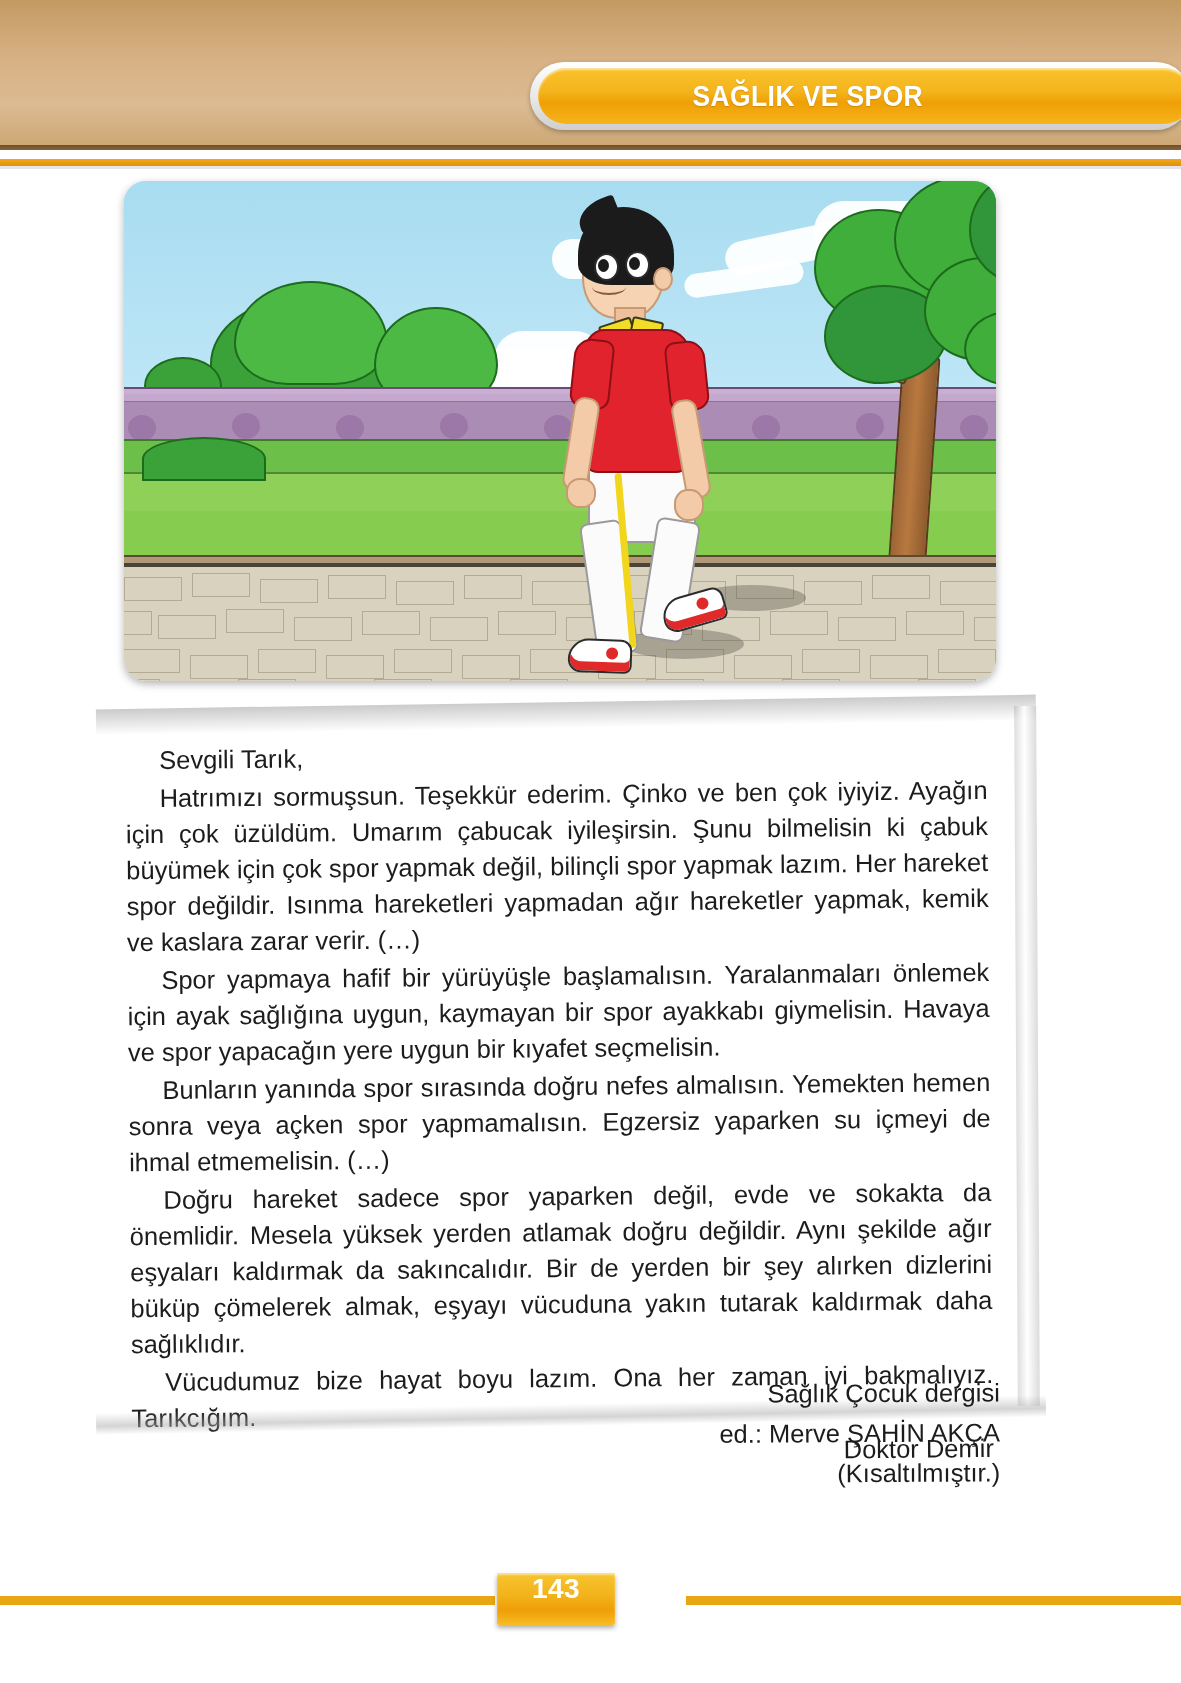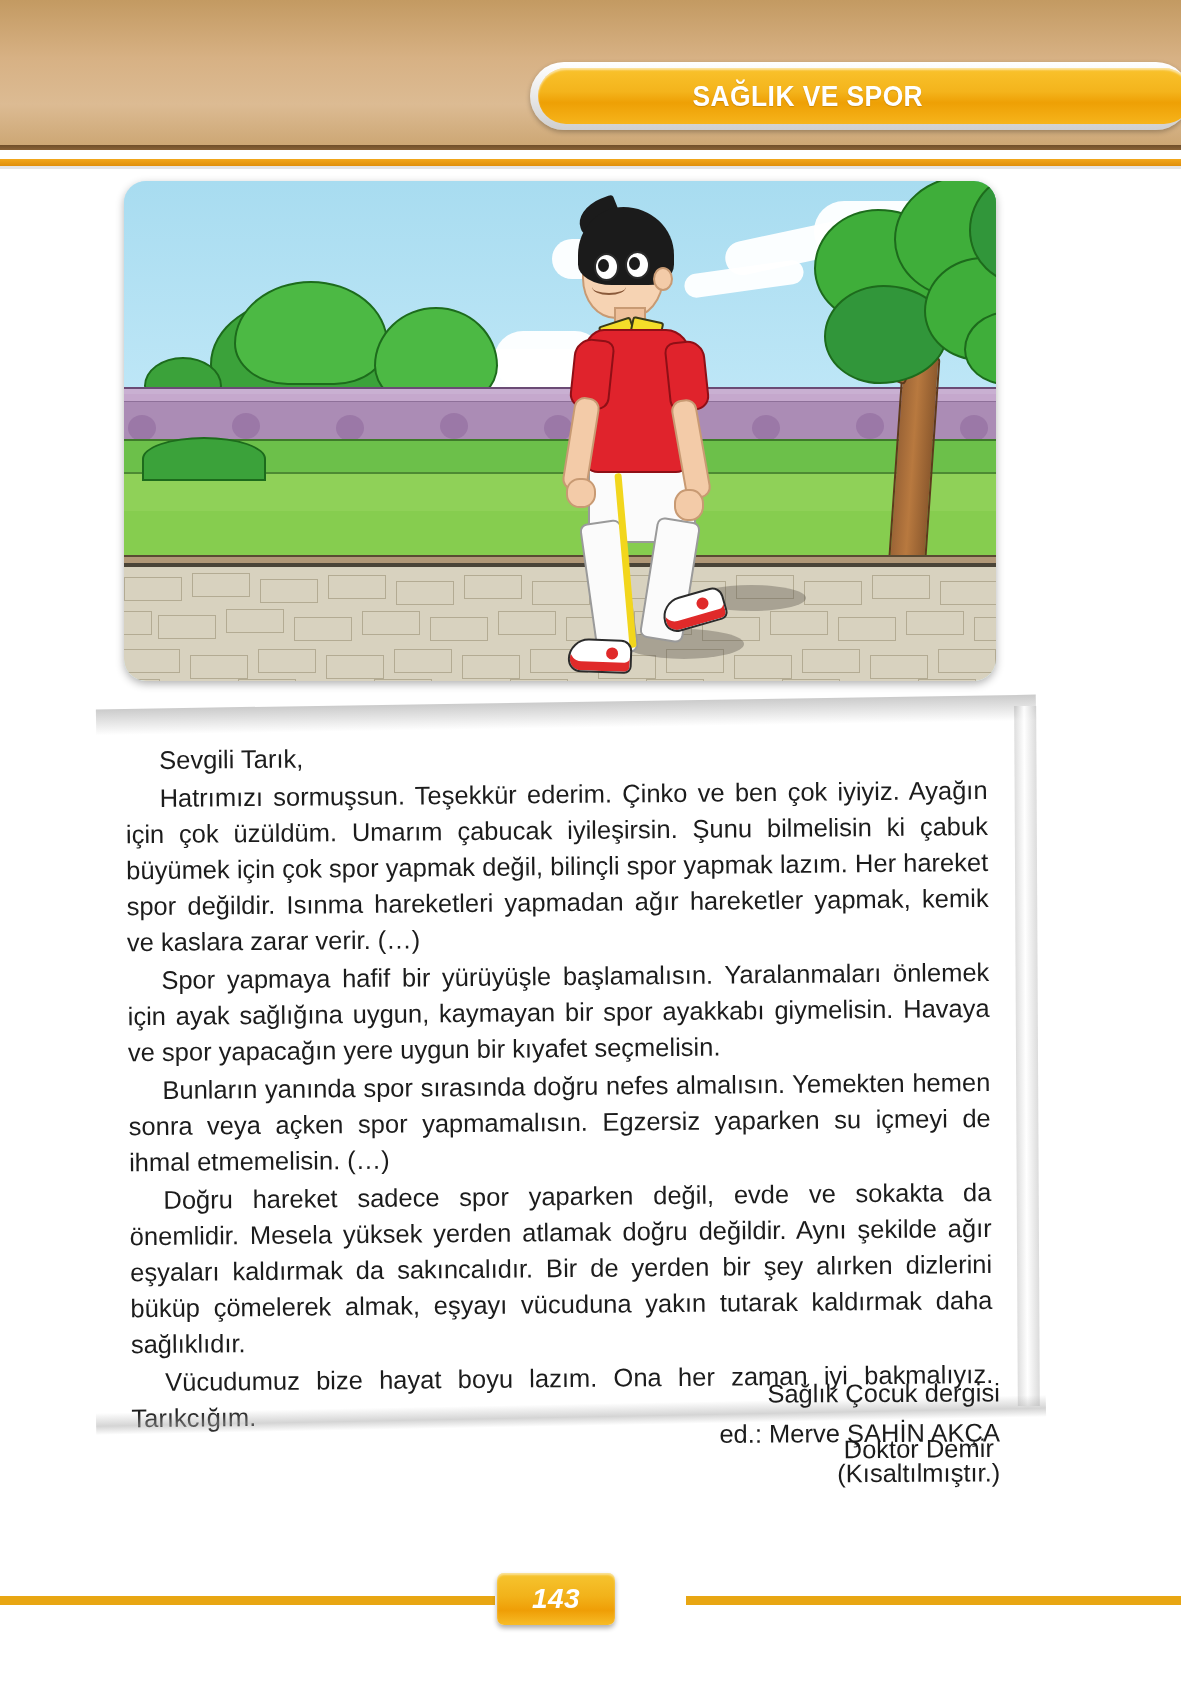--- a/index.html
+++ b/index.html
@@ -402,27 +402,25 @@
     bottom: 78px; left: 686px;
     width: 495px; height: 9px;
     background: #e8a613;
   }
   .page-pill {
     position: absolute;
     bottom: 58px;
     left: 497px;
     width: 118px;
     height: 52px;
-    border-radius: 7px;
+    border-radius: 2px;
     background: linear-gradient(180deg, #f6c530 0%, #f2b21a 45%, #ef9e06 72%, #f7bc27 100%);
     box-shadow: 0 3px 5px rgba(0,0,0,0.32), inset 0 2px 2px rgba(255,255,255,0.5);
     display: flex;
-    align-items: center;
     justify-content: center;
-    font-style: italic;
   }
   .page-num {
     color: #ffffff;
     font-size: 28px;
     font-weight: bold;
     letter-spacing: 0.5px;
   }
 </style>
 </head>
 <body>

